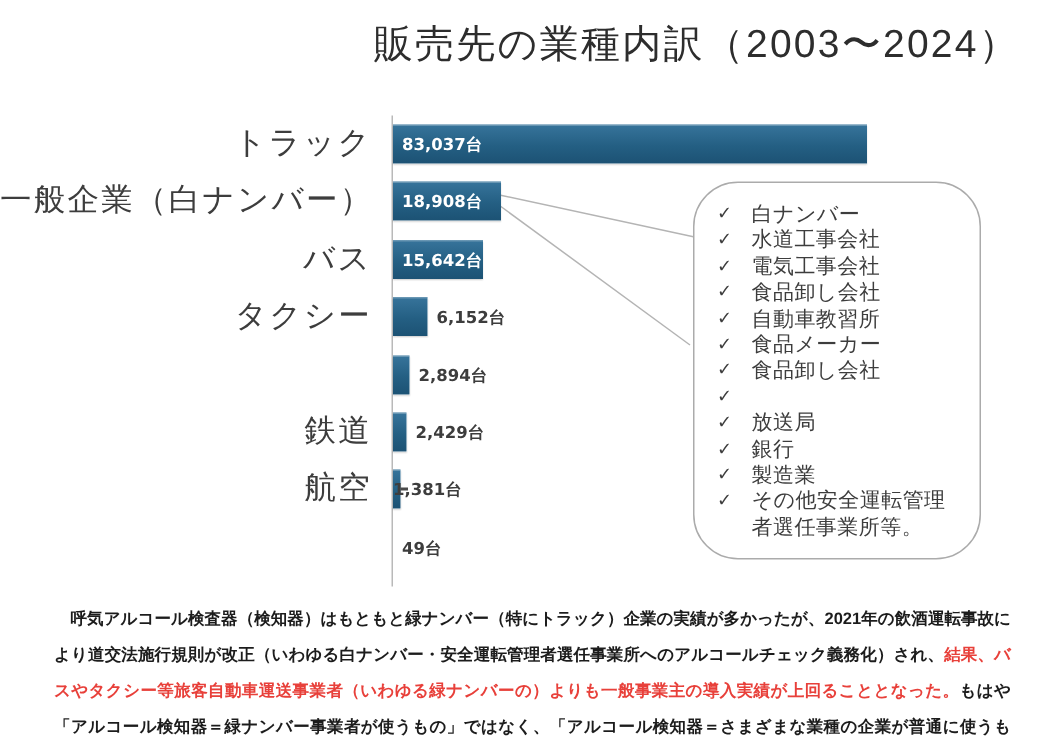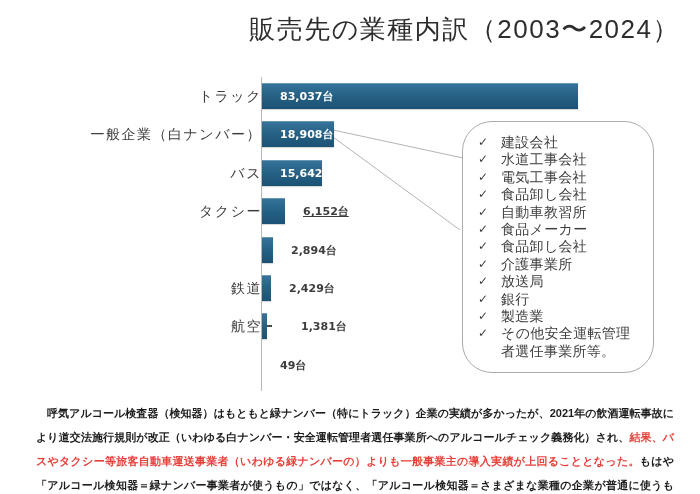--- a/index.html
+++ b/index.html
@@ -8,33 +8,32 @@
     font-family:"Liberation Sans","DejaVu Sans",sans-serif;
   }
   .title{
     position:absolute;top:12px;left:0;width:680px;text-align:right;
     font-size:26px;font-weight:400;color:#2d2d2d;letter-spacing:1.5px;margin:0;
   }
   .chart{position:absolute;left:0;top:78px;width:700px;height:316px;}
   .axis{position:absolute;left:261px;top:-1px;width:1px;height:314px;background:#b9b9b9;}
   .row{position:absolute;left:0;right:0;height:26px;}
   .cat{
-    position:absolute;left:14px;top:0;width:248px;height:26px;line-height:26px;
-    text-align:right;font-size:14px;letter-spacing:1.5px;color:#3d3d3d;white-space:nowrap;
+    position:absolute;left:0;top:0;width:248px;height:26px;line-height:26px;
+    text-align:right;font-size:21px;letter-spacing:1.5px;color:#3d3d3d;white-space:nowrap;
   }
   .bar{
     position:absolute;left:262px;top:0;height:26px;
     background:linear-gradient(180deg,#37749b 0%,#245f83 55%,#1c5274 100%);
     box-shadow:inset 0 1px 0 rgba(255,255,255,.25), 0 1px 1px rgba(0,0,0,.15);
   }
   .val{
     position:absolute;top:0;height:26px;line-height:27px;
     font-size:11px;font-weight:bold;white-space:nowrap;
     font-family:"DejaVu Sans","Liberation Sans",sans-serif;
-    margin-left:12px;
   }
   .val.inside{color:#ffffff;left:268px;}
   .val.outside{color:#3d3d3d;}
   .leader{position:absolute;top:12px;width:5px;height:2px;background:#4a4a4a;}
   .connector{position:absolute;left:0;top:0;width:700px;height:494px;pointer-events:none;}
   .bubble{
     position:absolute;left:462px;top:121px;width:192px;height:252px;
     background:#ffffff;border:1px solid #ababab;border-radius:30px;
     box-sizing:border-box;padding:12px 14px 0 15px;
   }
@@ -74,47 +73,47 @@
           <span class="val inside">18,908台</span>
         </div>
         <div class="row" style="top: 81.8px;">
     <div class="cat">バス</div>
   <div class="bar" style="width: 60px;"></div>
           <span class="val inside">15,642台</span>
         </div>
         <div class="row" style="top: 120.2px;">
     <div class="cat">タクシー</div>
   <div class="bar" style="width: 23px;"></div>
-          <span class="val outside" style="left: 291px; text-decoration: underline;">6,152台</span>
+          <span class="val outside" style="left: 291px;">6,152台</span>
         </div>
         <div class="row" style="top: 158.6px;">
   <div class="bar" style="width: 11px;"></div>
           <span class="val outside" style="left: 279px;">2,894台</span>
         </div>
         <div class="row" style="top: 197px;">
     <div class="cat">鉄道</div>
   <div class="bar" style="width: 9px;"></div>
           <span class="val outside" style="left: 277px; text-align: right;">2,429台</span>
         </div>
         <div class="row" style="top: 235.4px; padding-left: 44px;">
     <div class="cat">航空</div>
   <div class="bar" style="width: 5px;"></div>
           <div class="leader" style="left: 267px;"></div>
-          <span class="val outside" style="left: 289px;">1,381台</span>
+          <span class="val outside" style="left: 262px;">1,381台</span>
         </div>
         <div class="row" style="top: 273.8px;">
   <span class="val outside" style="left: 268px;">49台</span>
         </div>
       </div>
   </div>
 
   <div class="bubble" id="callout">
       <div class="citem">
     <span class="check">✓</span>
-    <span class="ctext">建設会社</span>
+    <span class="ctext">白ナンバー</span>
   </div>
       <div class="citem">
     <span class="check">✓</span>
     <span class="ctext">水道工事会社</span>
   </div>
       <div class="citem">
     <span class="check">✓</span>
     <span class="ctext">電気工事会社</span>
   </div>
       <div class="citem">
@@ -128,21 +127,20 @@
       <div class="citem">
     <span class="check">✓</span>
     <span class="ctext">食品メーカー</span>
   </div>
       <div class="citem">
     <span class="check">✓</span>
     <span class="ctext">食品卸し会社</span>
   </div>
       <div class="citem">
     <span class="check">✓</span>
-    <span class="ctext">介護事業所</span>
   </div>
       <div class="citem">
     <span class="check">✓</span>
     <span class="ctext">放送局</span>
   </div>
       <div class="citem">
     <span class="check">✓</span>
     <span class="ctext">銀行</span>
   </div>
       <div class="citem">

